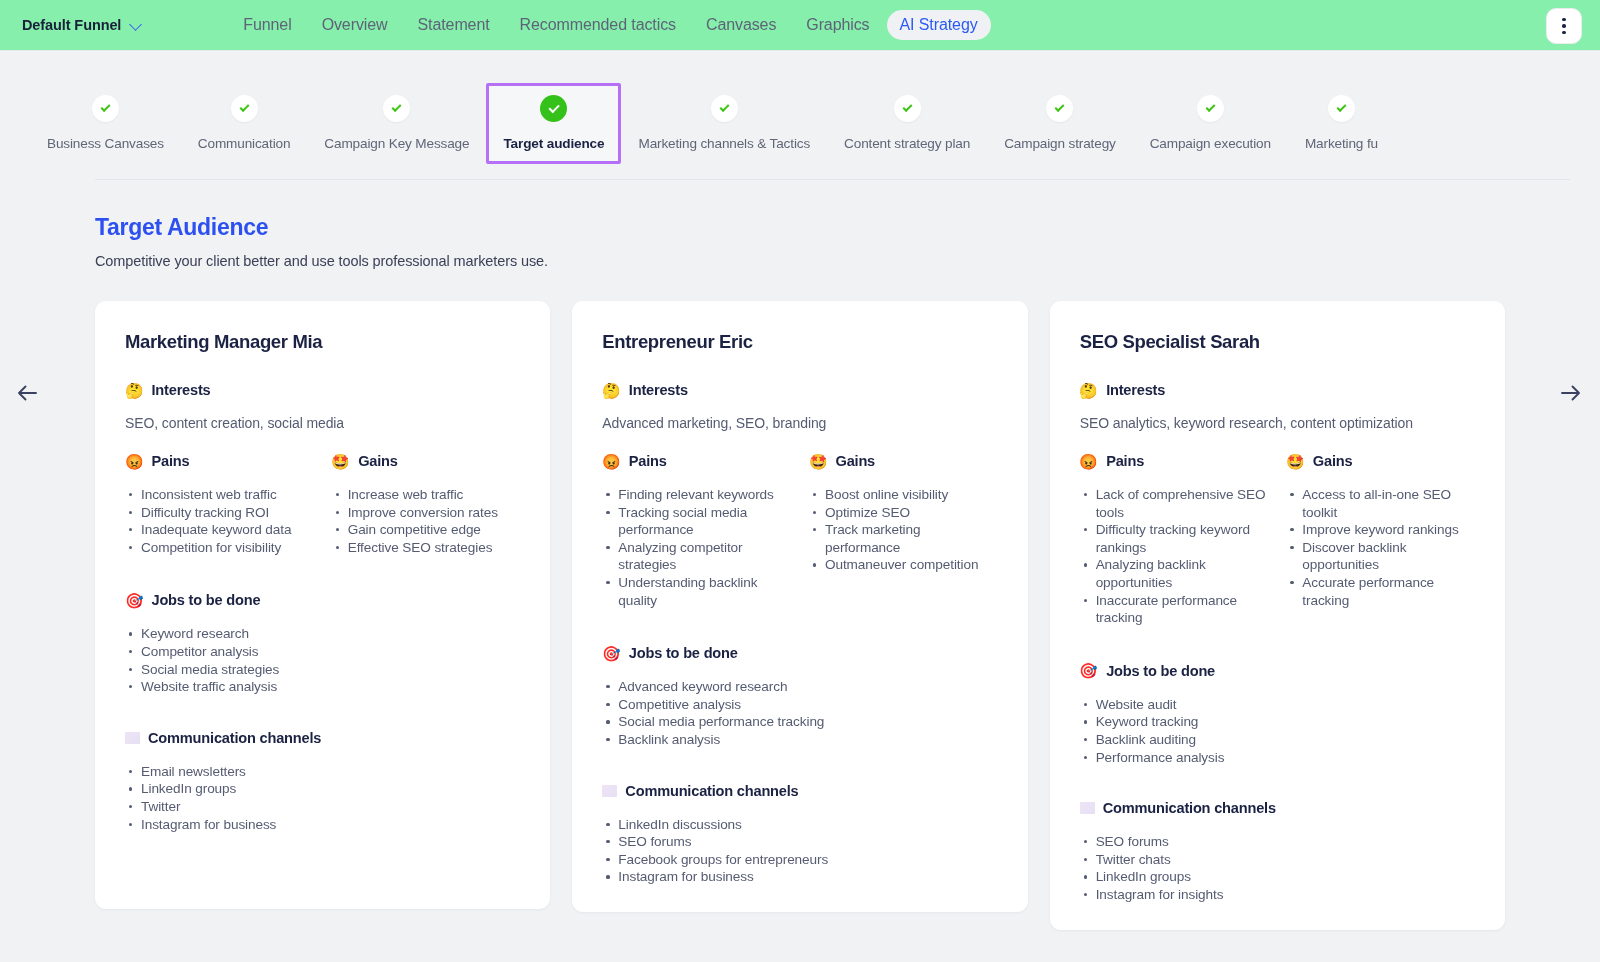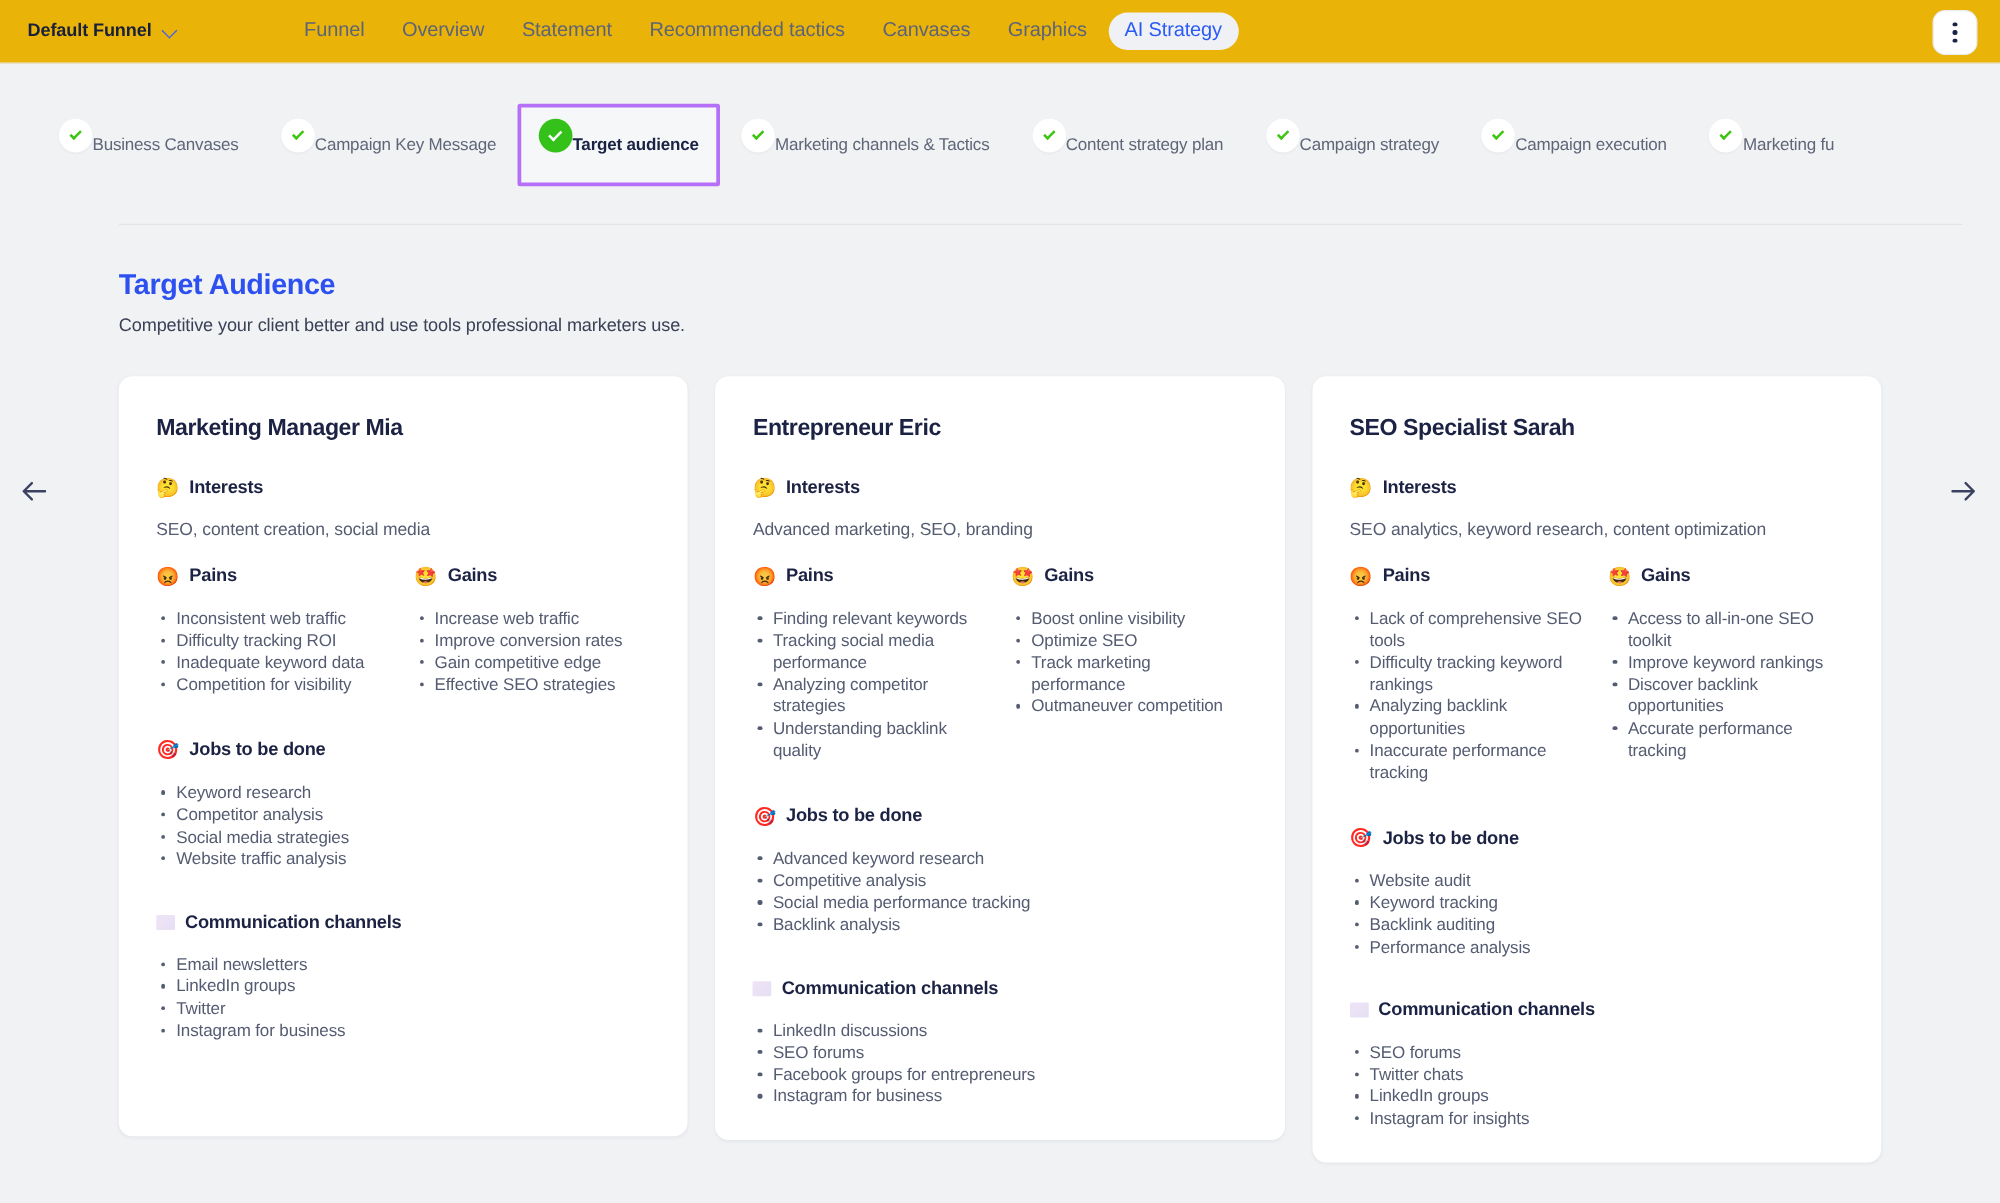--- a/index.html
+++ b/index.html
@@ -13,21 +13,21 @@
   body {
     font-family: "Liberation Sans", sans-serif;
     background: #f1f2f4;
     color: #2b2f42;
     -webkit-font-smoothing: antialiased;
   }
 
   
   .topbar {
     height: 51px;
-    background: #eab308;
+    background: #86efac;
     border-bottom: 1px solid #e7e9ee;
     display: flex;
     align-items: center;
     padding: 0 20px 0 22px;
     position: relative;
   }
 
   .funnel-select {
     display: flex;
     align-items: center;
@@ -110,20 +110,21 @@
   }
   .stepper {
     display: flex;
     align-items: flex-start;
     padding-left: 30px;
     height: 96px;
   }
   .step {
     flex: 0 0 auto;
     display: flex;
+    flex-direction: column;
     align-items: center;
     padding: 9px 14px 10px 14px;
     cursor: pointer;
     border: 3px solid transparent;
     border-radius: 2px;
   }
   .step.active {
     border-color: #b570f7;
     background: #f6f7f9;
   }
@@ -321,20 +322,26 @@
   </div>
 </div>
 
 <div class="stepper-wrap">
   <div class="stepper" id="stepper">
       <div class="step">
         <div class="step-circle">
           <span class="check"></span>
         </div>
         <div class="step-label">Business Canvases</div>
+      </div>
+      <div class="step">
+        <div class="step-circle">
+          <span class="check"></span>
+        </div>
+        <div class="step-label">Communication</div>
       </div>
       <div class="step">
         <div class="step-circle">
           <span class="check"></span>
         </div>
         <div class="step-label">Campaign Key Message</div>
       </div>
       <div class="step active">
         <div class="step-circle">
           <span class="check"></span>

